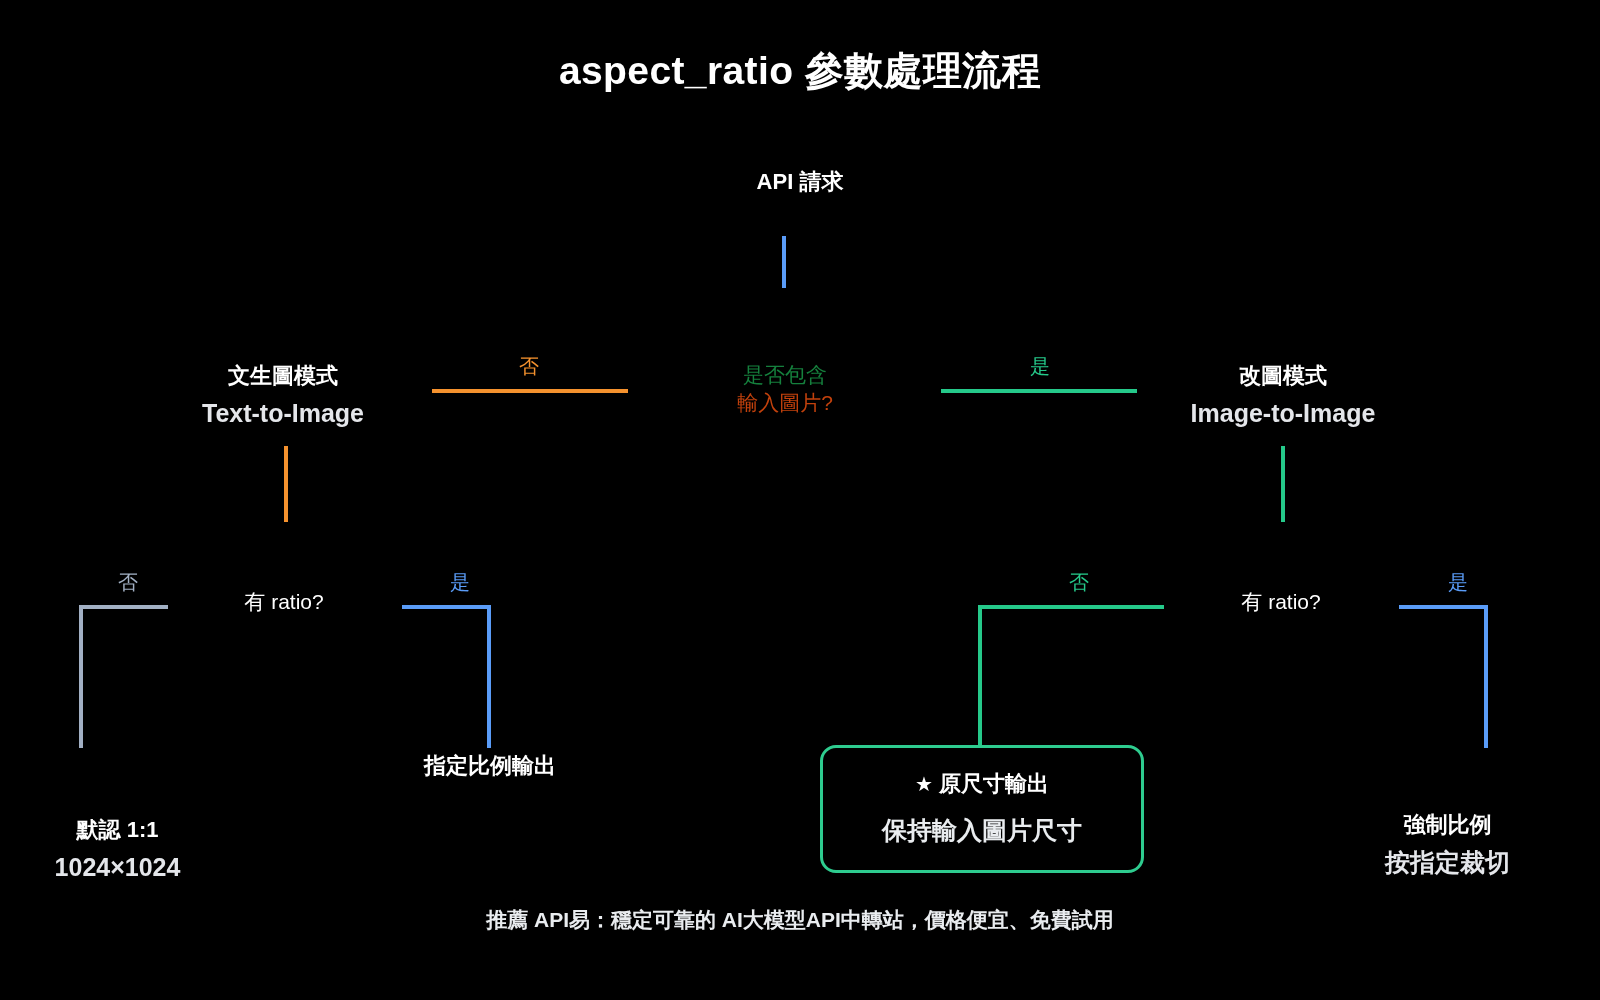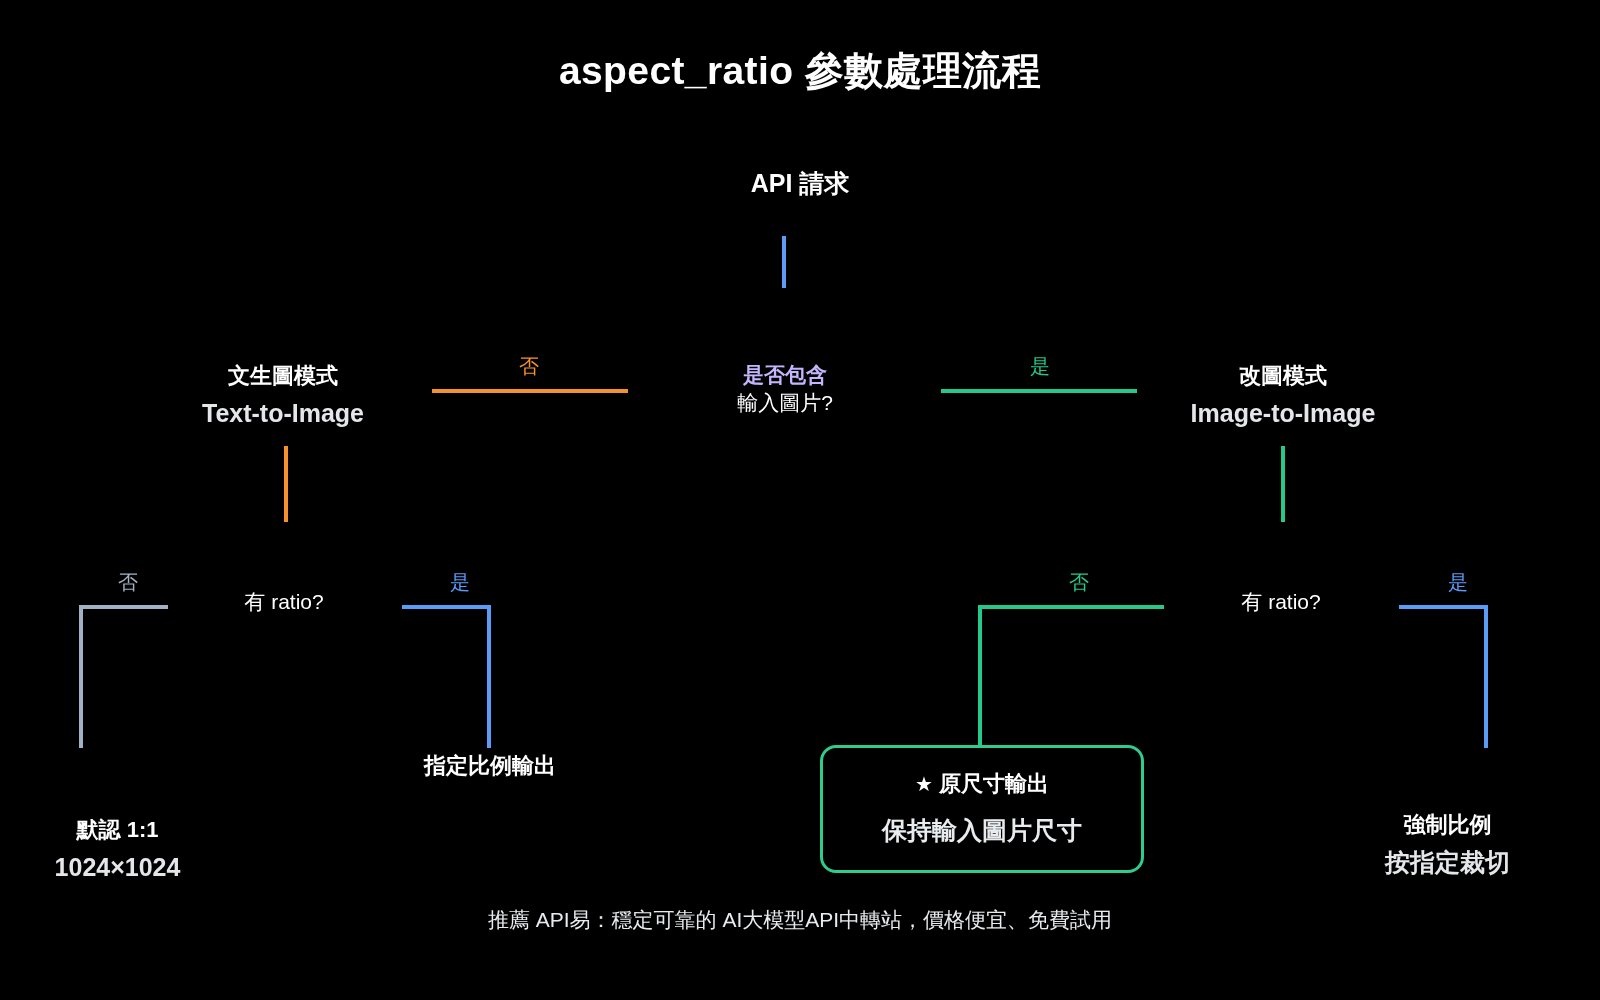--- a/index.html
+++ b/index.html
@@ -48,33 +48,33 @@
     line-height: 1.25;
   }
   .node .n-sub {
     font-size: 25px;
     font-weight: 700;
     color: #e4e6ea;
     line-height: 1.3;
     margin-top: 7px;
   }
   .node.plain .n-main {
-    font-size: 25px;
+    font-size: 22px;
   }
 
   
   .decision .n-main {
-    font-weight: 700;
-    font-size: 21px;
-    color: #c4b5fd;
+    font-weight: 400;
+    font-size: 21px;
+    color: #15803d;
   }
   .decision .n-line2 {
     font-weight: 400;
     font-size: 21px;
-    color: #ffffff;
+    color: #c2410c;
     line-height: 1.45;
   }
 
   
   .mini-decision {
     position: absolute;
     font-size: 21px;
     font-weight: 400;
     color: #ffffff;
     white-space: nowrap;
@@ -127,21 +127,21 @@
   .lbl-gray   { color: #a2b0c4; }
 
   
   .footer {
     position: absolute;
     left: 0;
     top: 906px;
     width: 1600px;
     text-align: center;
     font-size: 21px;
-    font-weight: 400;
+    font-weight: 700;
     color: #e9ecef;
     white-space: nowrap;
   }
 </style>
 </head>
 <body>
 
 <div id="stage">
 
   <div class="title">aspect_ratio 參數處理流程</div>

